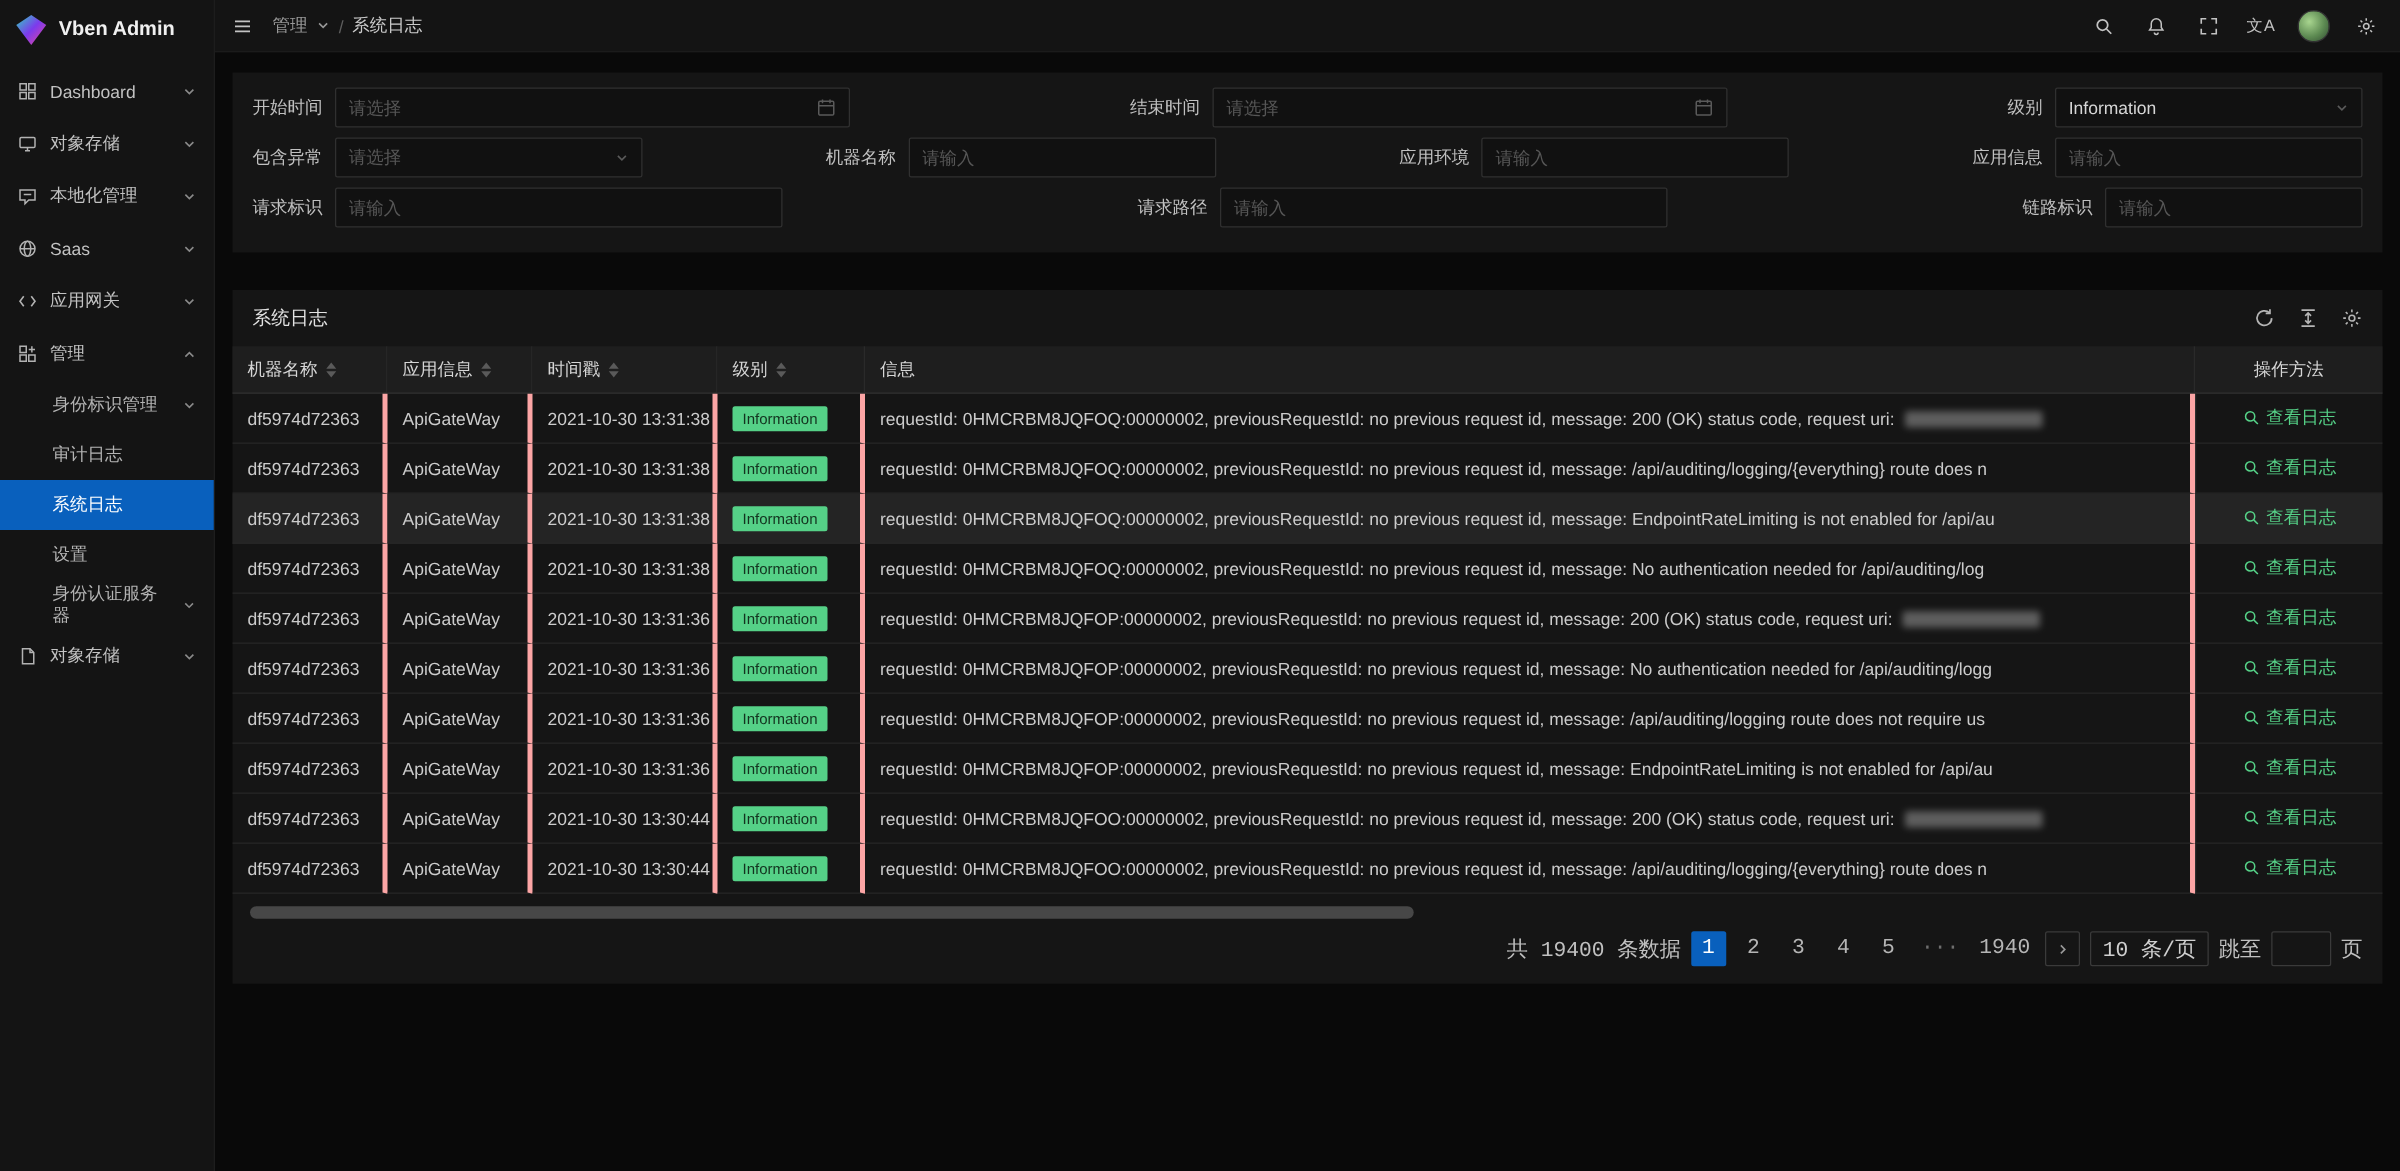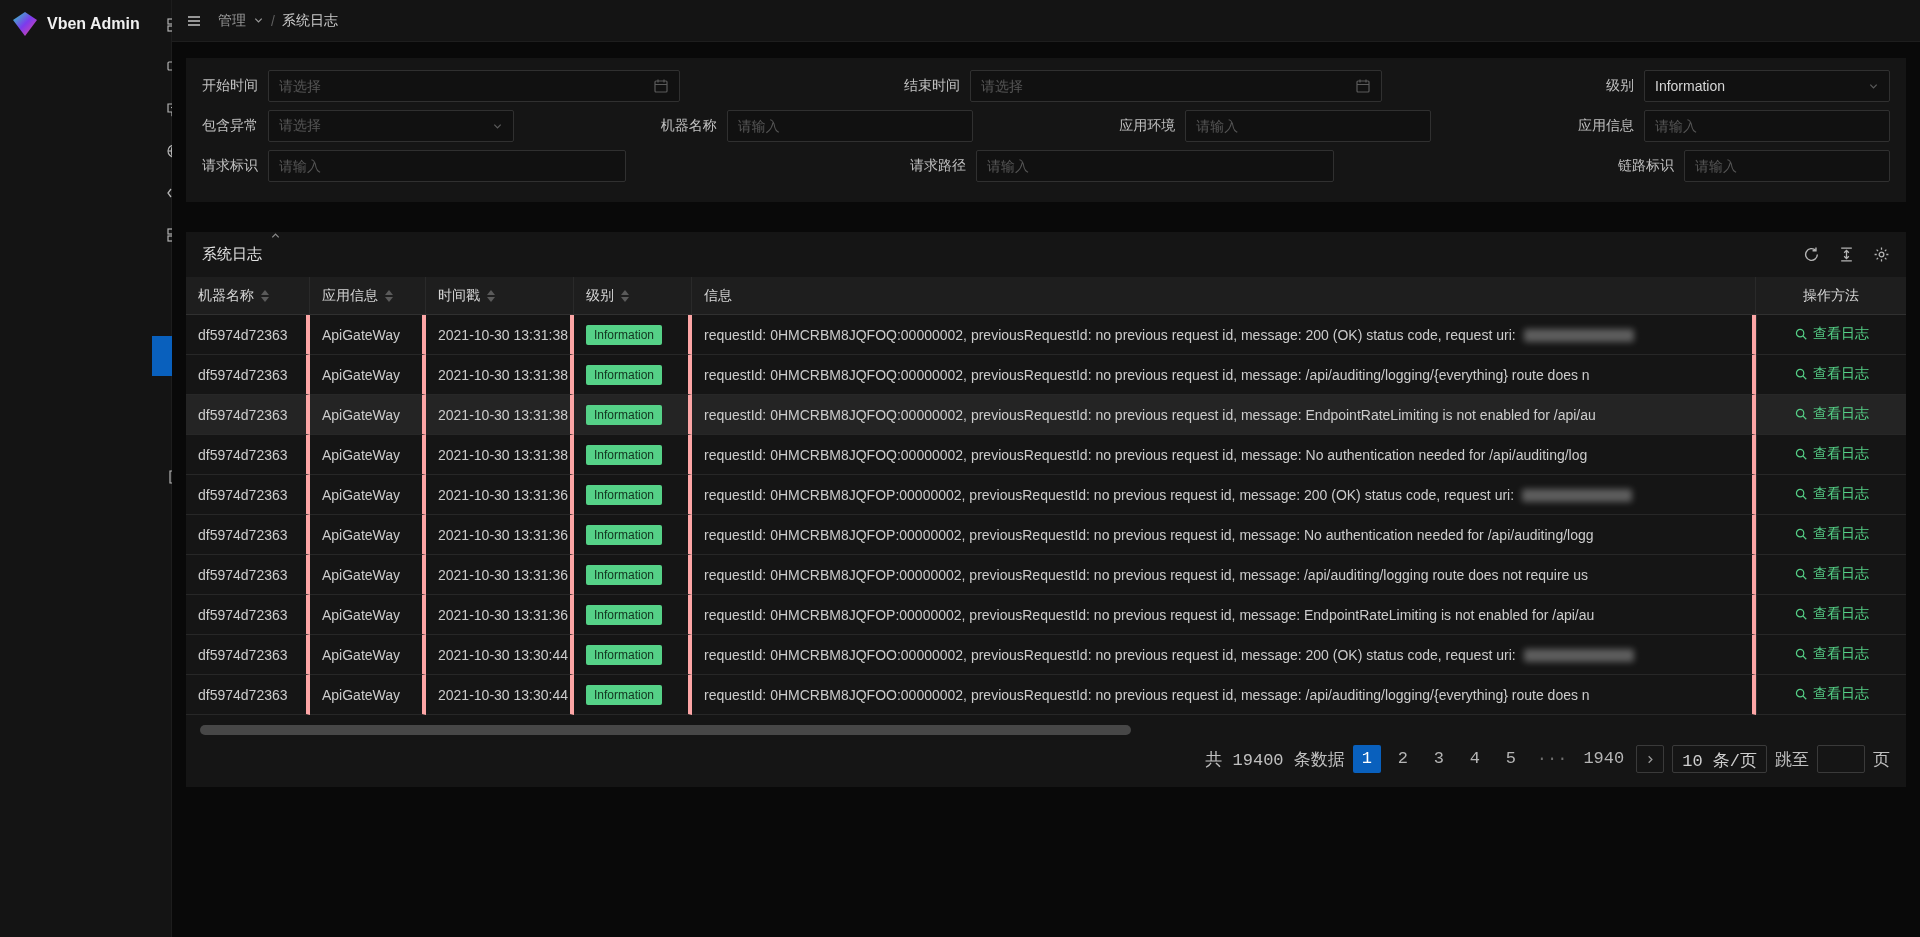--- a/index.html
+++ b/index.html
@@ -6,21 +6,21 @@
   html,body { width:1920px; height:937px; overflow:hidden; }
   body { font-family:"Liberation Sans","DejaVu Sans",sans-serif; font-size:14px; background:#090909; color:#d4d4d4; display:flex; }
 
   .ic { width:16px; height:16px; display:inline-block; vertical-align:middle; }
   .ic-xs { width:14px; height:14px; }
   .chev { width:11px; height:11px; }
   .chev.up { transform:rotate(180deg); }
   .chev.right { transform:rotate(-90deg); }
 
   
-  .sidebar { width:172px; flex:none; background:#141414; border-right:1px solid #1d1d1d; display:flex; flex-direction:row; }
+  .sidebar { width:172px; flex:none; background:#141414; border-right:1px solid #1d1d1d; display:flex; flex-direction:column; }
   .logo { height:48px; display:flex; align-items:center; gap:9px; padding:0 12px; }
   .logo-title { color:#f0f0f0; font-weight:bold; font-size:16px; white-space:nowrap; }
   .menu { padding-top:4px; }
   .mitem { height:42px; display:flex; align-items:center; gap:10px; padding:0 14px; color:#c2c2c2; cursor:pointer; }
   .mitem .ic { color:#b2b2b2; flex:none; }
   .mitem .chev { margin-left:auto; color:#8a8a8a; }
   .sub .mitem { padding-left:42px; height:40px; color:#b3b3b3; }
   .mitem.active { background:#0960bd; color:#fff; }
 
   
@@ -79,21 +79,21 @@
   .redact { display:inline-block; width:110px; height:13px; background:#9a9a9a; filter:blur(3px); border-radius:2px; vertical-align:middle; margin-left:4px; opacity:.55; }
 
   .hscroll { height:10px; margin:10px 14px 2px; flex:none; }
   .hthumb { width:55%; height:10px; background:#474747; border-radius:5px; }
 
   .pager { display:flex; justify-content:flex-end; align-items:center; gap:8px; padding:8px 16px 14px; color:#c0c0c0; font-size:17px;font-family:Liberation Mono, monospace; }
   .page { min-width:28px; height:28px; line-height:28px; text-align:center; border-radius:2px; cursor:pointer; color:#b5b5b5; padding:0 4px; }
   .page.active { background:#0960bd; color:#ffffff; cursor:default; }
   .page.dots { color:#6e6e6e; cursor:default; }
   .pnext { width:28px; height:28px; border:1px solid #3a3a3a; border-radius:2px; display:flex; align-items:center; justify-content:center; color:#999999; cursor:pointer; }
-  .psize { height:28px; border:1px solid #3a3a3a; border-radius:2px; display:flex; align-items:flex-end; padding:0 9px; gap:7px; cursor:pointer; color:#cfcfcf; }
+  .psize { height:28px; border:1px solid #3a3a3a; border-radius:2px; display:flex; align-items:center; padding:0 9px; gap:7px; cursor:pointer; color:#cfcfcf; }
   .pjump-input { width:48px; height:28px; border:1px solid #3a3a3a; border-radius:2px; background:transparent; color:#dddddd; padding:0 6px; font:inherit; outline:0; }
 </style>
 </head>
 <body>
 
 <svg width="0" height="0" style="position:absolute" aria-hidden="true">
   <defs>
     <linearGradient id="lg-logo" x1="0" y1="0" x2="1" y2="1">
       <stop offset="0" stop-color="#2dd4bf"></stop>
         <stop offset=".5" stop-color="#7c3aed"></stop>
@@ -290,20 +290,48 @@
           </svg>
       </span>
       <div class="crumb">
         <span>管理</span>
         <svg class="chev">
             <use href="#i-chev"></use>
           </svg>
         <span class="sep">/</span>
         <span class="cur">系统日志</span>
       </div>
+    </div>
+    <div class="tright">
+      <span class="hicon">
+          <svg class="ic">
+            <use href="#i-search"></use>
+          </svg>
+        </span>
+      <span class="hicon">
+          <svg class="ic">
+            <use href="#i-bell"></use>
+          </svg>
+        </span>
+      <span class="hicon">
+          <svg class="ic">
+            <use href="#i-full"></use>
+          </svg>
+        </span>
+      <span class="hicon">
+          <span class="translate-txt">文A</span>
+        </span>
+      <span class="hicon">
+          <span class="avatar"></span>
+        </span>
+      <span class="hicon">
+          <svg class="ic">
+            <use href="#i-gear"></use>
+          </svg>
+        </span>
     </div>
   </header>
 
   <div class="content">
 
     <section class="filter-card">
       <div class="f-row">
         <div class="f-group">
           <label class="f-label">开始时间</label>
           <div class="f-box w-lg">

